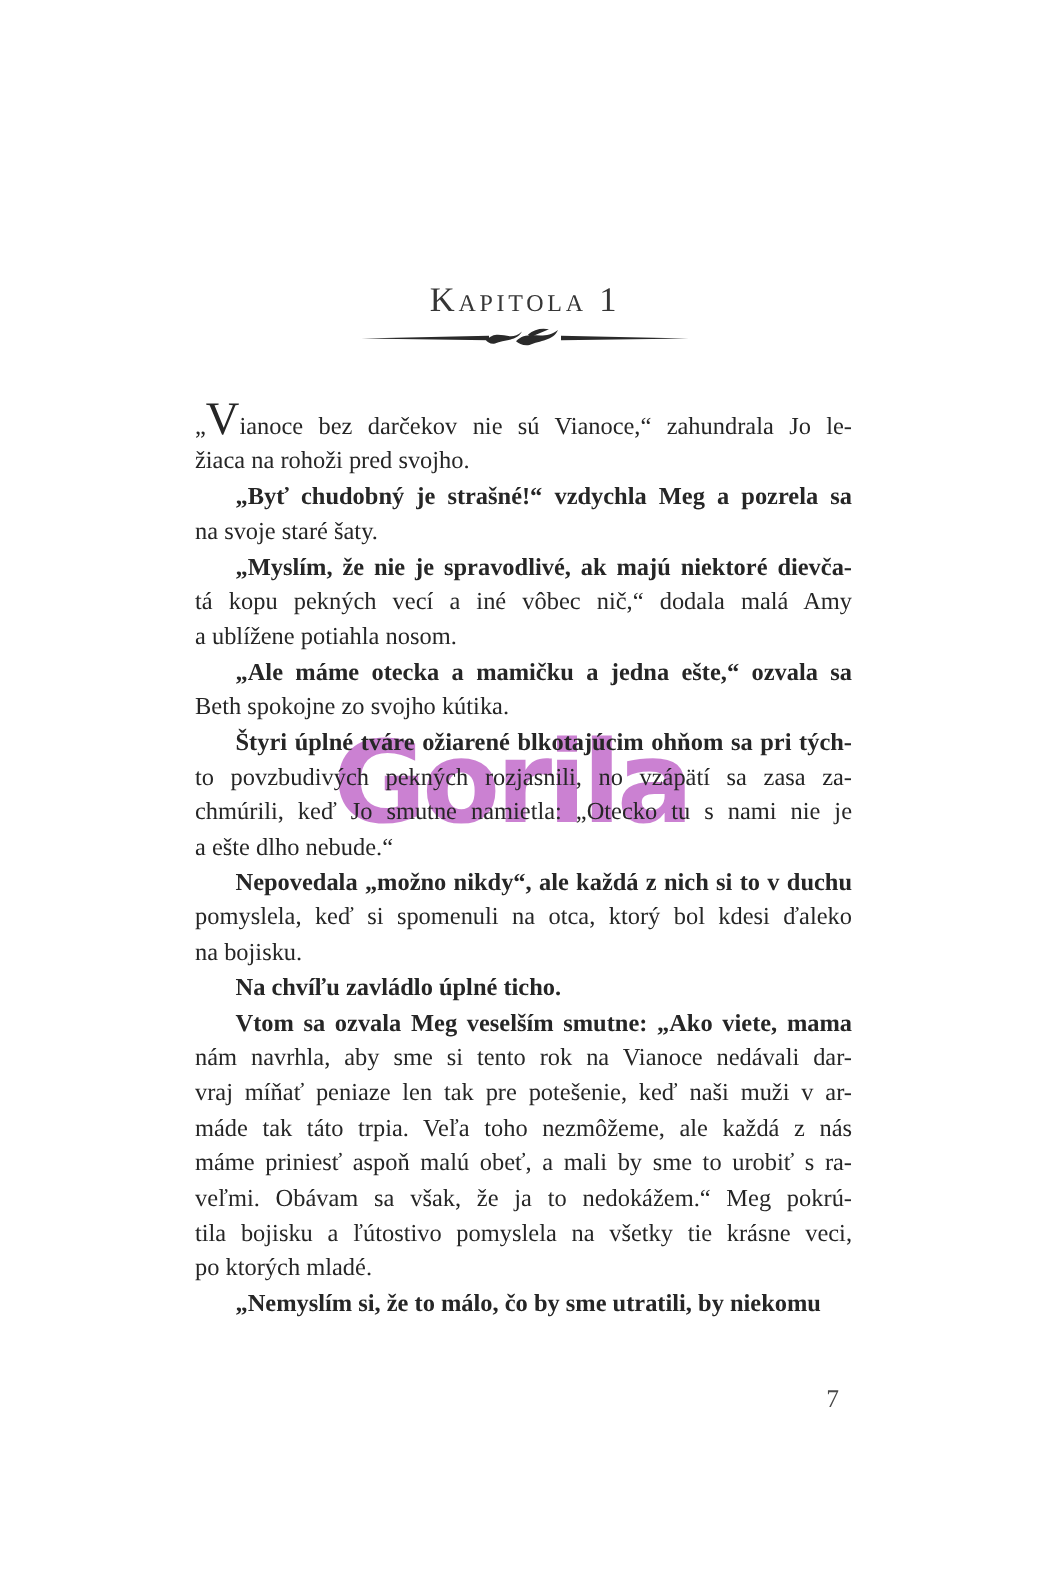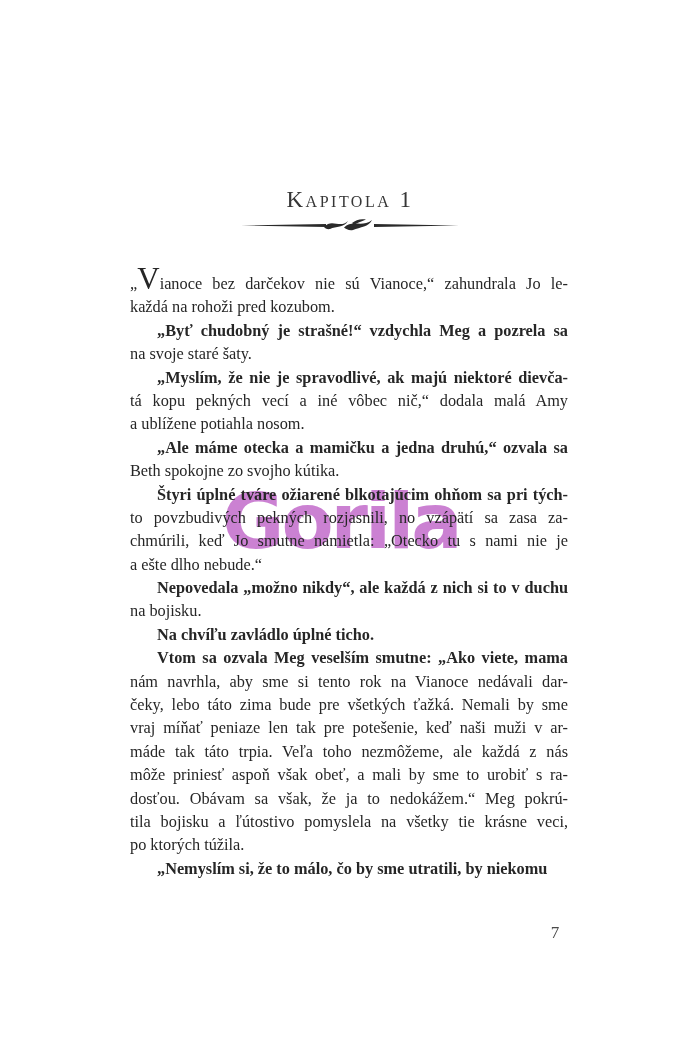--- a/index.html
+++ b/index.html
@@ -90,42 +90,42 @@
       <path d="M84,12 C92,3 100,14 108,6 C104,13 96,11 90,14 C87,14.6 85,13 84,12 Z"></path>
       <path d="M104,12.5 C112,4 122,13 132,5 C129,12 120,12 113,15 C109,15.8 106,14 104,12.5 Z"></path>
       <path d="M112,8 C116,4.5 121,3.5 126,4.5 C121,6.5 117,8 114,10 Z"></path>
     </g>
   </svg>
 
   <div class="watermark">Gorila</div>
 
   <div class="body-text">
       <div class="line"><span>„</span><span class="initial">V</span>ianoce bez darčekov nie sú Vianoce,“ zahundrala Jo le-</div>
-      <div class="line last">každá na rohoži pred kozubom.</div>
+      <div class="line last">žiaca na rohoži pred svojho.</div>
       <div class="line indent">„Byť chudobný je strašné!“ vzdychla Meg a pozrela sa</div>
       <div class="line last">na svoje staré šaty.</div>
       <div class="line indent">„Myslím, že nie je spravodlivé, ak majú niektoré dievča-</div>
       <div class="line">tá kopu pekných vecí a iné vôbec nič,“ dodala malá Amy</div>
       <div class="line last">a ublížene potiahla nosom.</div>
-      <div class="line indent">„Ale máme otecka a mamičku a jedna druhú,“ ozvala sa</div>
+      <div class="line indent">„Ale máme otecka a mamičku a jedna ešte,“ ozvala sa</div>
       <div class="line last">Beth spokojne zo svojho kútika.</div>
       <div class="line indent">Štyri úplné tváre ožiarené blkotajúcim ohňom sa pri tých-</div>
       <div class="line">to povzbudivých pekných rozjasnili, no vzápätí sa zasa za-</div>
       <div class="line">chmúrili, keď Jo smutne namietla: „Otecko tu s nami nie je</div>
       <div class="line last">a ešte dlho nebude.“</div>
       <div class="line indent">Nepovedala „možno nikdy“, ale každá z nich si to v duchu</div>
+      <div class="line">pomyslela, keď si spomenuli na otca, ktorý bol kdesi ďaleko</div>
       <div class="line last">na bojisku.</div>
       <div class="line last indent">Na chvíľu zavládlo úplné ticho.</div>
       <div class="line indent">Vtom sa ozvala Meg veselším smutne: „Ako viete, mama</div>
       <div class="line">nám navrhla, aby sme si tento rok na Vianoce nedávali dar-</div>
-      <div class="line">čeky, lebo táto zima bude pre všetkých ťažká. Nemali by sme</div>
       <div class="line">vraj míňať peniaze len tak pre potešenie, keď naši muži v ar-</div>
       <div class="line">máde tak táto trpia. Veľa toho nezmôžeme, ale každá z nás</div>
-      <div class="line">môže priniesť aspoň však obeť, a mali by sme to urobiť s ra-</div>
-      <div class="line">dosťou. Obávam sa však, že ja to nedokážem.“ Meg pokrú-</div>
+      <div class="line">máme priniesť aspoň malú obeť, a mali by sme to urobiť s ra-</div>
+      <div class="line">veľmi. Obávam sa však, že ja to nedokážem.“ Meg pokrú-</div>
       <div class="line">tila bojisku a ľútostivo pomyslela na všetky tie krásne veci,</div>
-      <div class="line last">po ktorých túžila.</div>
+      <div class="line last">po ktorých mladé.</div>
       <div class="line last indent">„Nemyslím si, že to málo, čo by sme utratili, by niekomu</div>
     </div>
 
   <div class="page-number">7</div>
 
 </div>
 
 </body></html>

